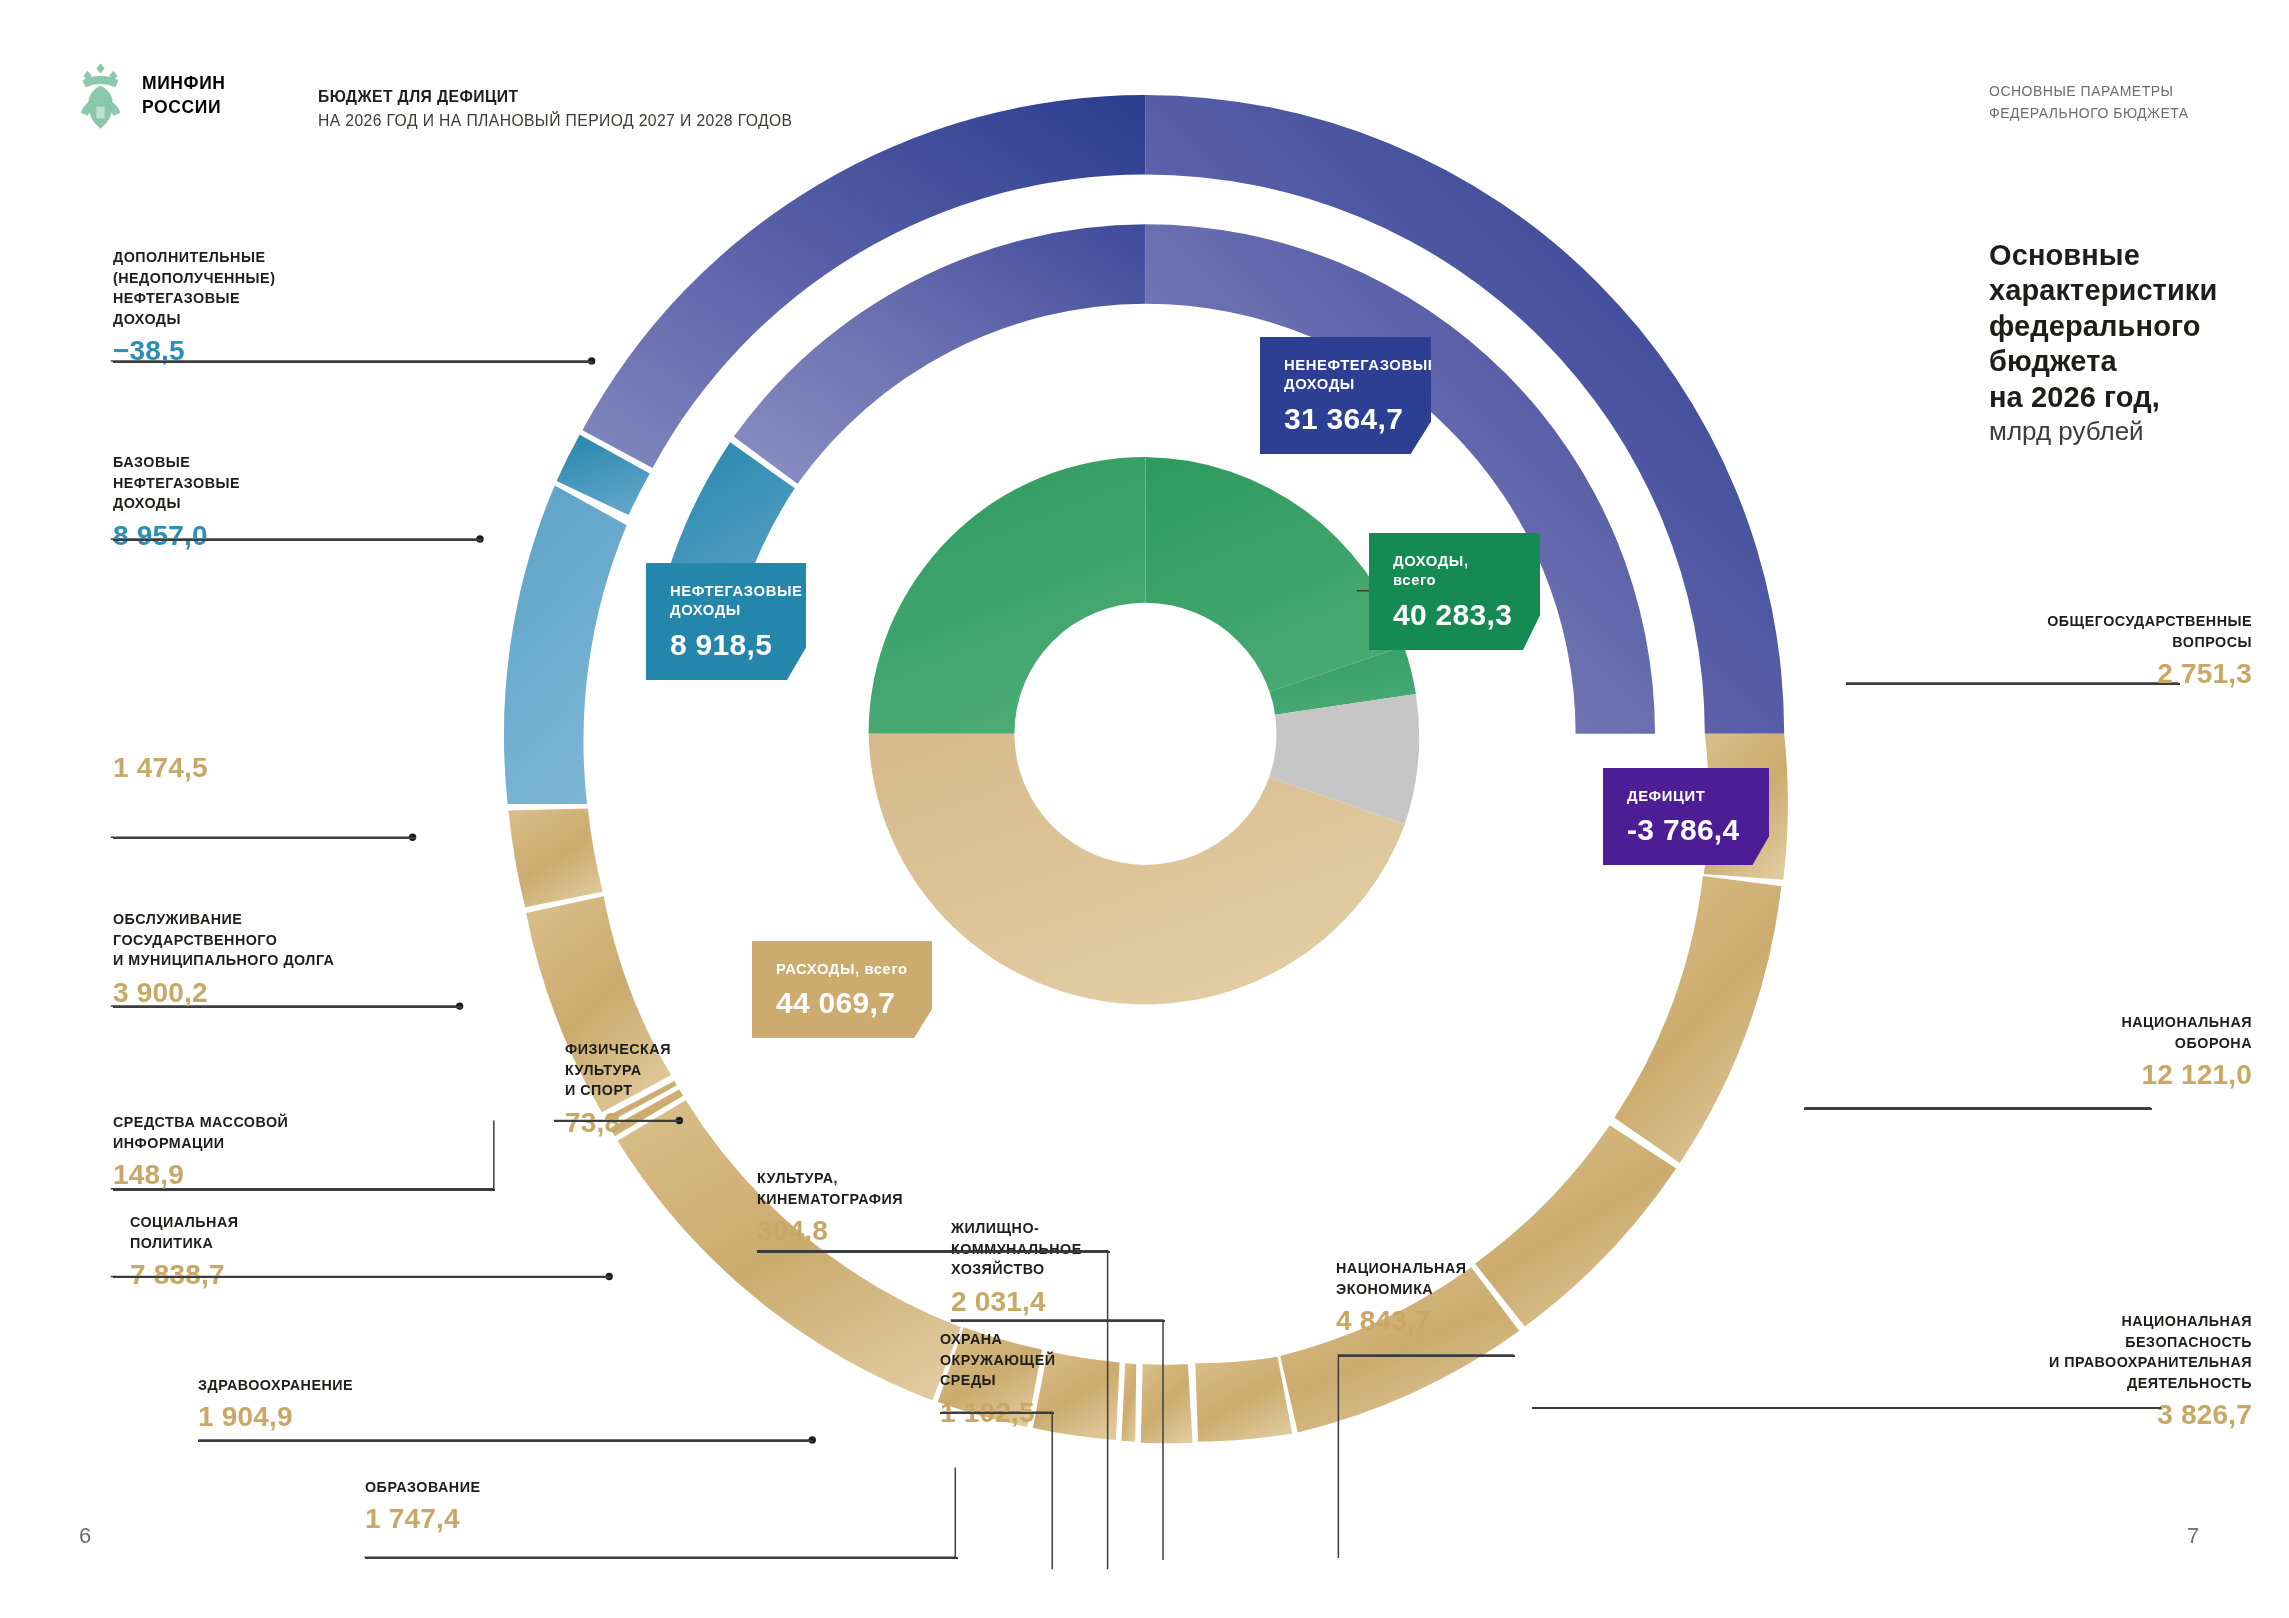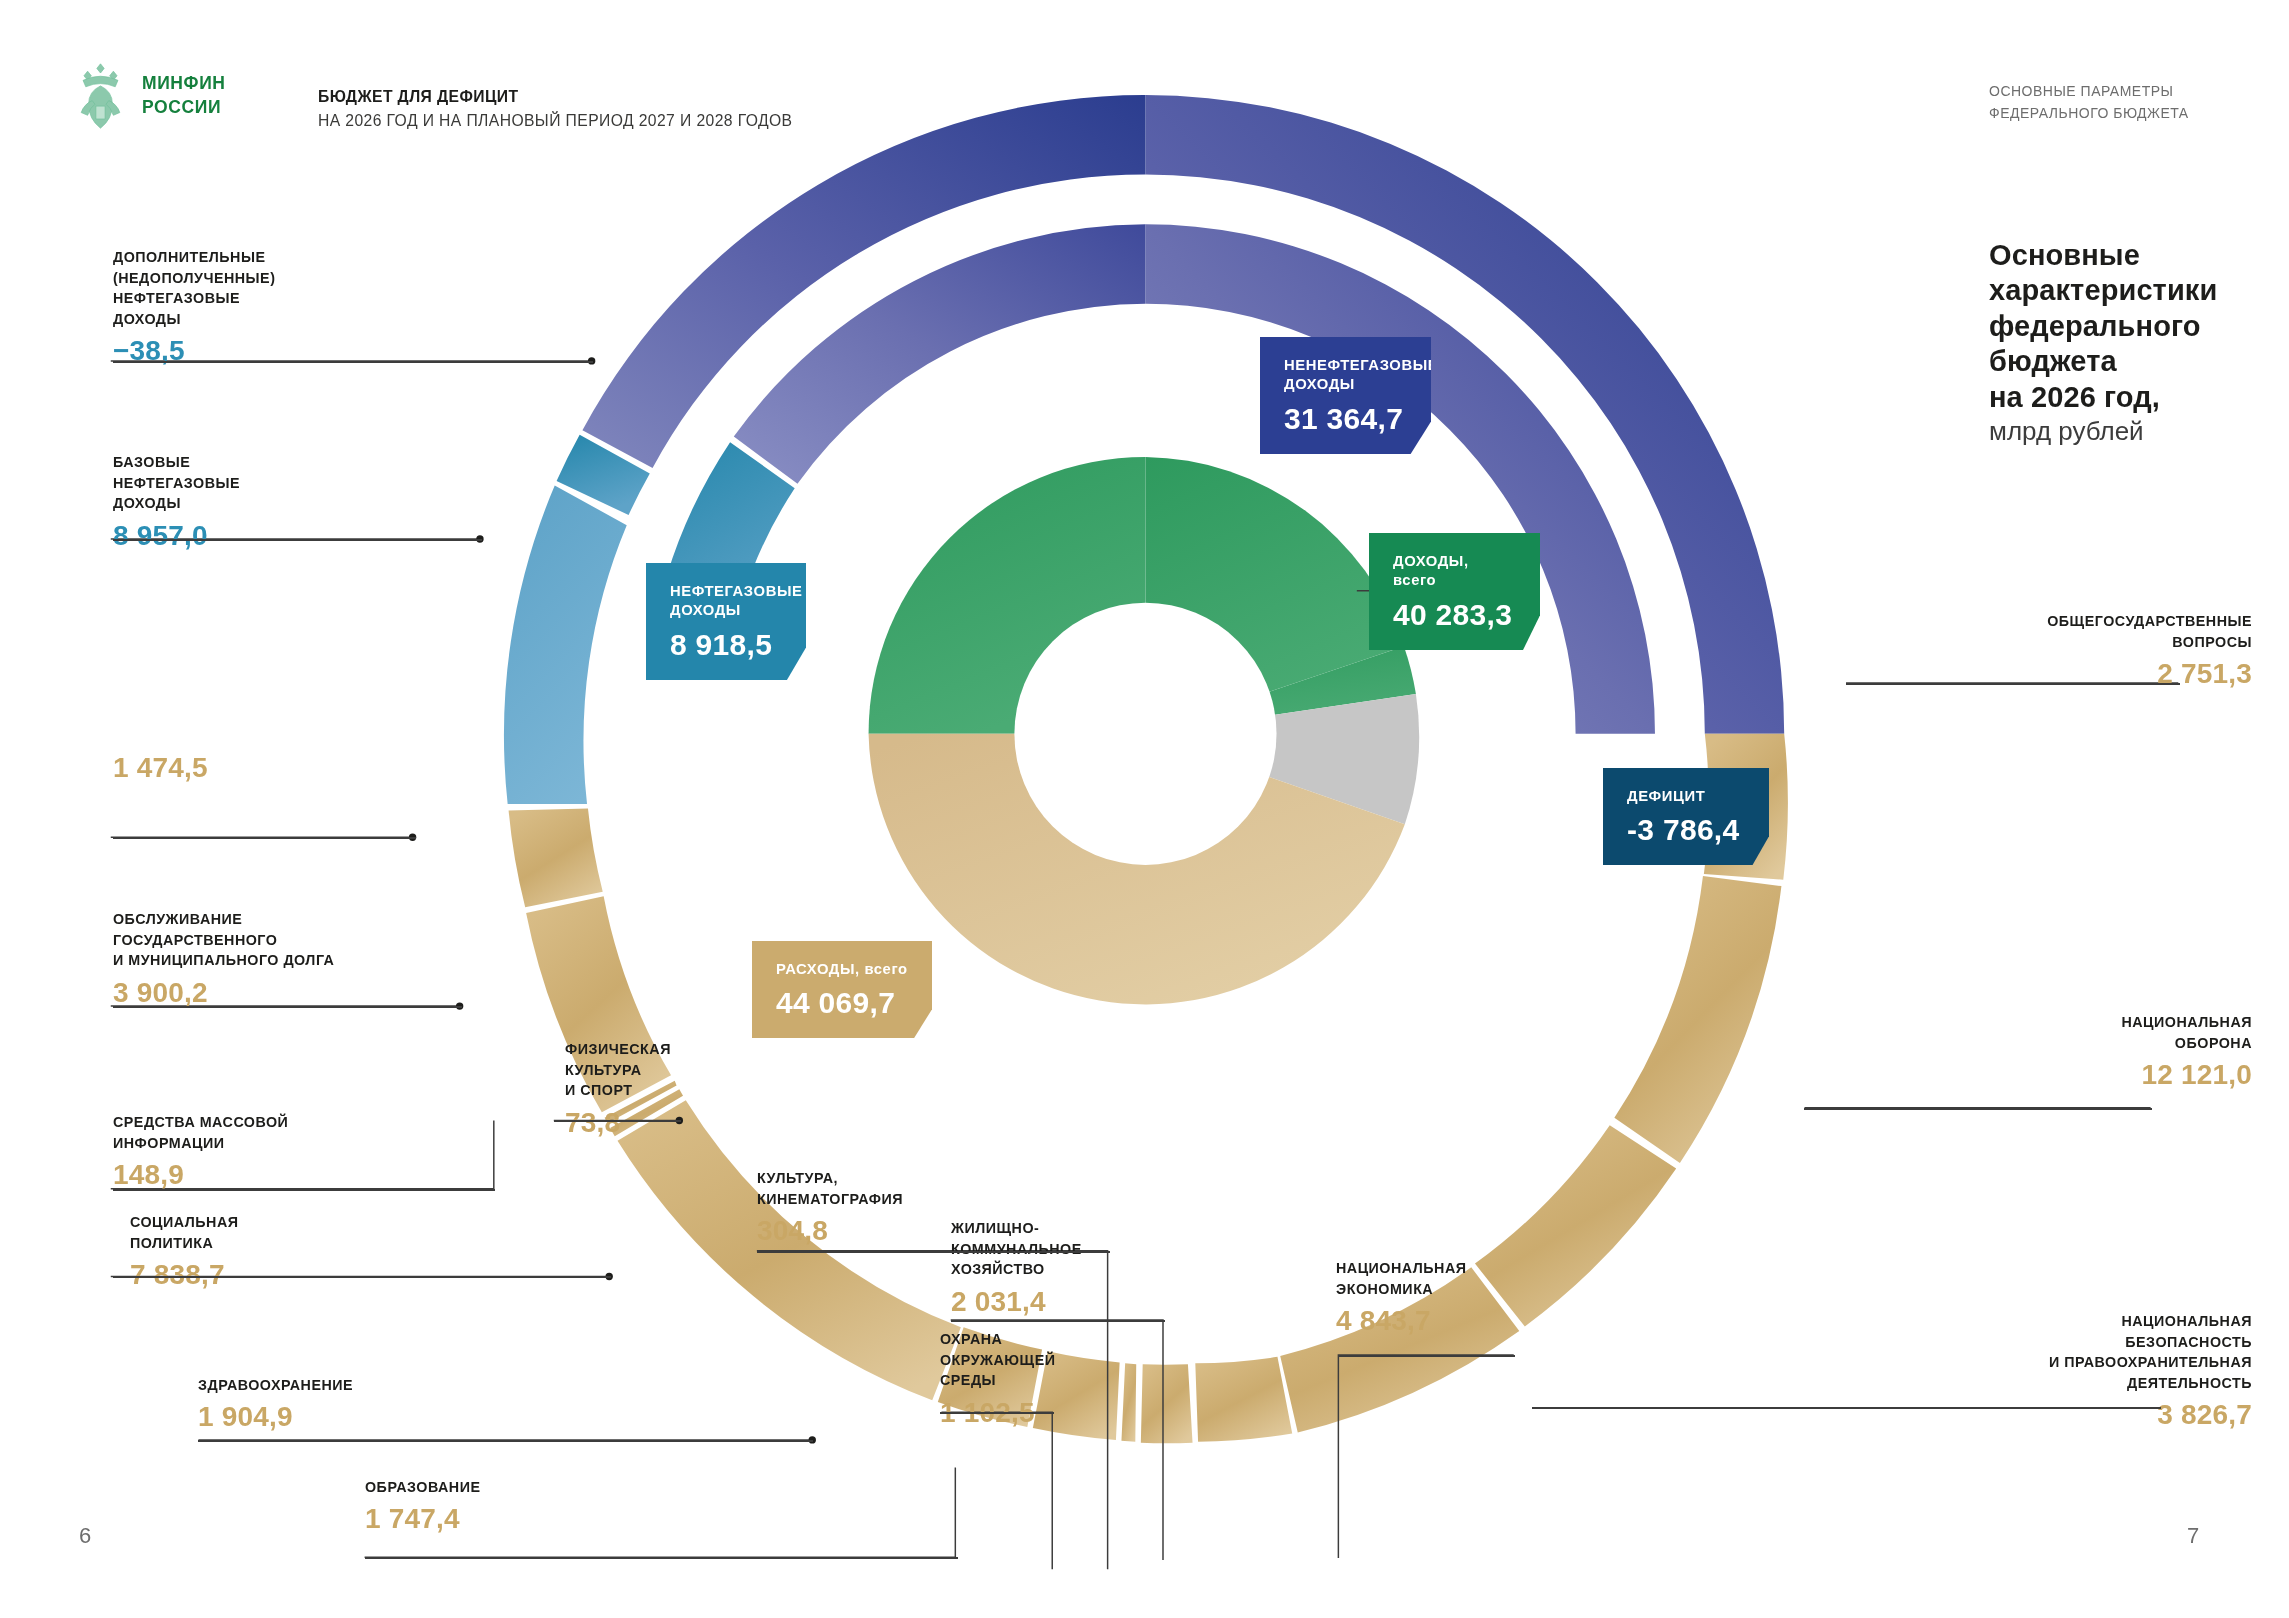--- a/index.html
+++ b/index.html
@@ -7,21 +7,21 @@
     width:2290px;height:1619px;position:relative;overflow:hidden;
     font-family:"Liberation Sans","DejaVu Sans",sans-serif;
     color:#2b2b2b;
     -webkit-font-smoothing:antialiased;
   }
   .abs{position:absolute;}
 
   
   #brand{left:72px;top:54px;width:138px;height:83px;display:flex;align-items:center;gap:13px;}
   #brand .emblem{width:57px;height:72px;flex:0 0 57px;}
-  #brand .btext{font-size:17.5px;font-weight:bold;line-height:1.35;color:#15803d;letter-spacing:0.6px;}
+  #brand .btext{font-size:17.5px;font-weight:bold;line-height:1.35;color:#000000;letter-spacing:0.6px;}
 
   #doc-title{left:318px;top:85px;width:517px;}
   #doc-title .t1{font-size:15.7px;font-weight:bold;letter-spacing:0.4px;color:#1d1d1b;line-height:1.5;}
   #doc-title .t2{font-size:15.7px;font-weight:normal;letter-spacing:0.4px;color:#3a3a38;line-height:1.5;}
 
   #section-title{left:1989px;top:81px;width:295px;}
   #section-title div{font-size:14px;letter-spacing:0.5px;color:#6d6d6d;line-height:1.55;}
 
   #legend-title{left:1989px;top:238px;width:277px;}
   #legend-title .lt{font-size:29px;font-weight:bold;line-height:1.22;color:#1d1d1b;letter-spacing:0.1px;}
@@ -217,21 +217,21 @@
 <div class="tag notch-r" style="left:646px;top:563px;width:160px;background:#2486ab;">
   <div class="tcap">НЕФТЕГАЗОВЫЕ ДОХОДЫ</div>
   <div class="tval">8 918,5</div>
 </div>
 
 <div class="tag notch-rb" style="left:1369px;top:533px;width:171px;background:#168a53;">
   <div class="tcap"><span>ДОХОДЫ,</span><span class="lc"> всего</span></div>
   <div class="tval">40 283,3</div>
 </div>
 
-<div class="tag notch-rb" style="left:1603px;top:768px;width:166px;background:#0c4a6e;">
+<div class="tag notch-rb" style="left:1603px;top:768px;width:166px;background:#4c1d95;">
   <div class="tcap">ДЕФИЦИТ</div>
   <div class="tval">-3 786,4</div>
 </div>
 
 <div class="tag notch-rb" style="left:752px;top:941px;width:180px;background:#cbab6e;">
   <div class="tcap"><span>РАСХОДЫ,</span><span class="lc"> всего</span></div>
   <div class="tval">44 069,7</div>
 </div>
 
 <div class="ann" style="left:113px;top:247px;width:258px;">

